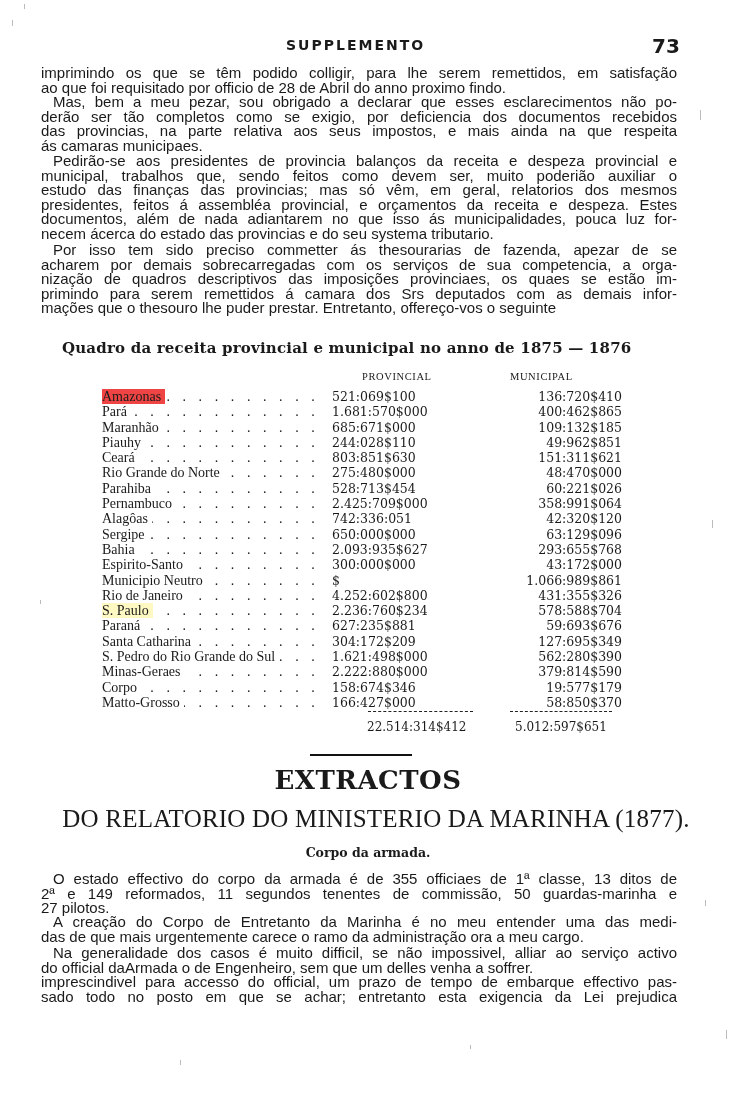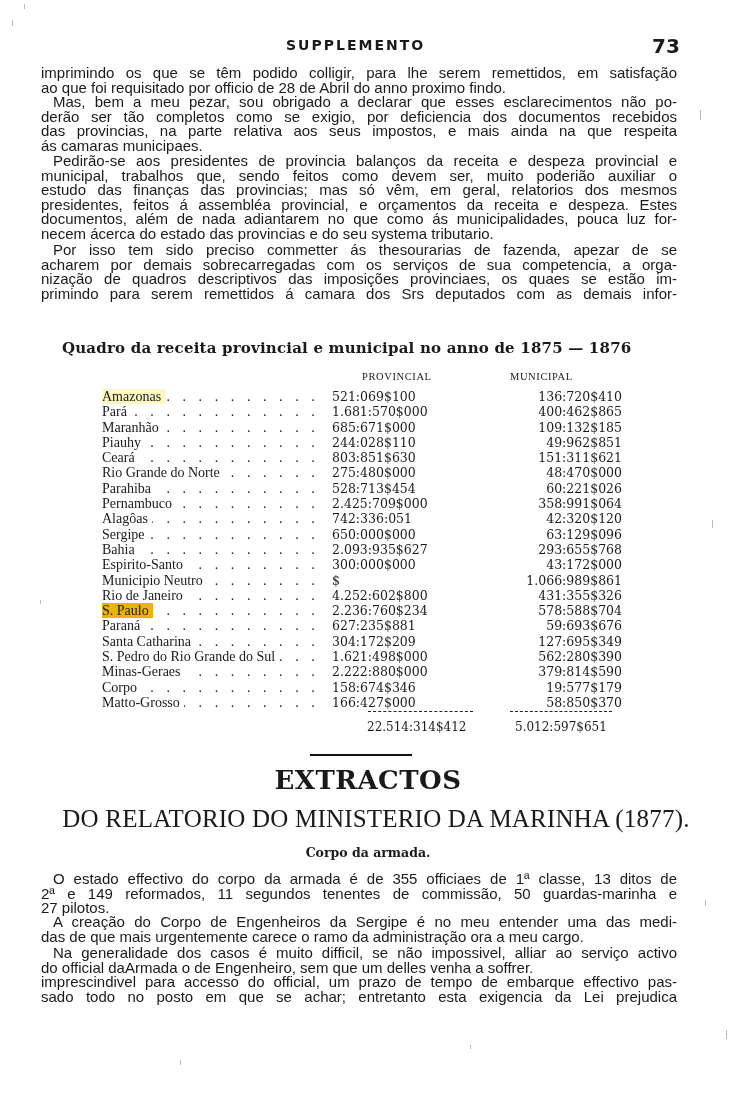--- a/index.html
+++ b/index.html
@@ -90,39 +90,40 @@
         <span class="line indent" style="display: block;">Mas, bem a meu pezar, sou obrigado a declarar que esses esclarecimentos não po-</span>
         <span class="line" style="display: block;">derão ser tão completos como se exigio, por deficiencia dos documentos recebidos</span>
         <span class="line" style="display: block;">das provincias, na parte relativa aos seus impostos, e mais ainda na que respeita</span>
         <span class="line last" style="display: block;">ás camaras municipaes.</span>
       </div>
       <div class="para" style="top: 154px;">
         <span class="line indent" style="display: block;">Pedirão-se aos presidentes de provincia balanços da receita e despeza provincial e</span>
         <span class="line" style="display: block;">municipal, trabalhos que, sendo feitos como devem ser, muito poderião auxiliar o</span>
         <span class="line" style="display: block;">estudo das finanças das provincias; mas só vêm, em geral, relatorios dos mesmos</span>
         <span class="line" style="display: block;">presidentes, feitos á assembléa provincial, e orçamentos da receita e despeza. Estes</span>
-        <span class="line" style="display: block;">documentos, além de nada adiantarem no que como ás municipalidades, pouca luz for-</span>
+        <span class="line" style="display: block;">documentos, além de nada adiantarem no que isso ás municipalidades, pouca luz for-</span>
         <span class="line last" style="display: block;">necem ácerca do estado das provincias e do seu systema tributario.</span>
       </div>
       <div class="para" style="top: 243px;">
         <span class="line indent" style="display: block;">Por isso tem sido preciso commetter ás thesourarias de fazenda, apezar de se</span>
         <span class="line" style="display: block;">acharem por demais sobrecarregadas com os serviços de sua competencia, a orga-</span>
         <span class="line" style="display: block;">nização de quadros descriptivos das imposições provinciaes, os quaes se estão im-</span>
         <span class="line" style="display: block;">primindo para serem remettidos á camara dos Srs deputados com as demais infor-</span>
+        <span class="line last" style="display: block;">mações que o thesouro lhe puder prestar. Entretanto, offereço-vos o seguinte</span>
       </div>
     </div>
 
   <div class="table-title">Quadro da receita provincial e municipal no anno de 1875 — 1876</div>
   <div class="col-head prov">PROVINCIAL</div>
   <div class="col-head mun">MUNICIPAL</div>
 
   <div class="table" id="revenue-rows">
       <div class="row">
         <span class="dots">..................</span>
-        <span class="name" style="background: #fef9c3; padding-right: 4px;">Amazonas</span>
+        <span class="name" style="background: #ef4444; padding-right: 4px;">Amazonas</span>
         <span class="prov">521:069$100</span>
         <span class="mun">136:720$410</span>
       </div>
       <div class="row">
         <span class="dots">..................</span>
         <span class="name" style="background: rgb(255, 255, 255); padding-right: 4px;">Pará</span>
         <span class="prov">1.681:570$000</span>
         <span class="mun">400:462$865</span>
       </div>
       <div class="row">
@@ -192,21 +193,21 @@
         <span class="mun">1.066:989$861</span>
       </div>
       <div class="row">
         <span class="dots">..................</span>
         <span class="name" style="background: rgb(255, 255, 255); padding-right: 4px;">Rio de Janeiro</span>
         <span class="prov">4.252:602$800</span>
         <span class="mun">431:355$326</span>
       </div>
       <div class="row">
         <span class="dots">..................</span>
-        <span class="name" style="background: #eab308; padding-right: 4px; text-align: right;">S. Paulo</span>
+        <span class="name" style="background: #fef9c3; padding-right: 4px; text-align: right;">S. Paulo</span>
         <span class="prov">2.236:760$234</span>
         <span class="mun">578:588$704</span>
       </div>
       <div class="row">
         <span class="dots">..................</span>
         <span class="name" style="background: rgb(255, 255, 255); padding-right: 4px;">Paraná</span>
         <span class="prov">627:235$881</span>
         <span class="mun">59:693$676</span>
       </div>
       <div class="row">
@@ -252,21 +253,21 @@
   <div class="subtitle">DO RELATORIO DO MINISTERIO DA MARINHA (1877).</div>
   <div class="section-head">Corpo da armada.</div>
 
   <div id="armada">
       <div class="para" style="top: 872px;">
         <span class="line indent" style="display: block;">O estado effectivo do corpo da armada é de 355 officiaes de 1ª classe, 13 ditos de</span>
         <span class="line" style="display: block;">2ª e 149 reformados, 11 segundos tenentes de commissão, 50 guardas-marinha e</span>
         <span class="line last" style="display: block;">27 pilotos.</span>
       </div>
       <div class="para" style="top: 915px;">
-        <span class="line indent" style="display: block;">A creação do Corpo de Engenheiros da Sergipe é no meu entender uma das medi-</span>
+        <span class="line indent" style="display: block;">A creação do Corpo de Entretanto da Marinha é no meu entender uma das medi-</span>
         <span class="line last" style="display: block;">das de que mais urgentemente carece o ramo da administração ora a meu cargo.</span>
       </div>
       <div class="para" style="top: 946px;">
         <span class="line indent" style="display: block;">Na generalidade dos casos é muito difficil, se não impossivel, alliar ao serviço activo</span>
         <span class="line last" style="display: block;">do official daArmada o de Engenheiro, sem que um delles venha a soffrer.</span>
       </div>
       <div class="para" style="top: 975px;">
         <span class="line" style="display: block;">imprescindivel para accesso do official, um prazo de tempo de embarque effectivo pas-</span>
         <span class="line" style="display: block;">sado todo no posto em que se achar; entretanto esta exigencia da Lei prejudica</span>
       </div>

